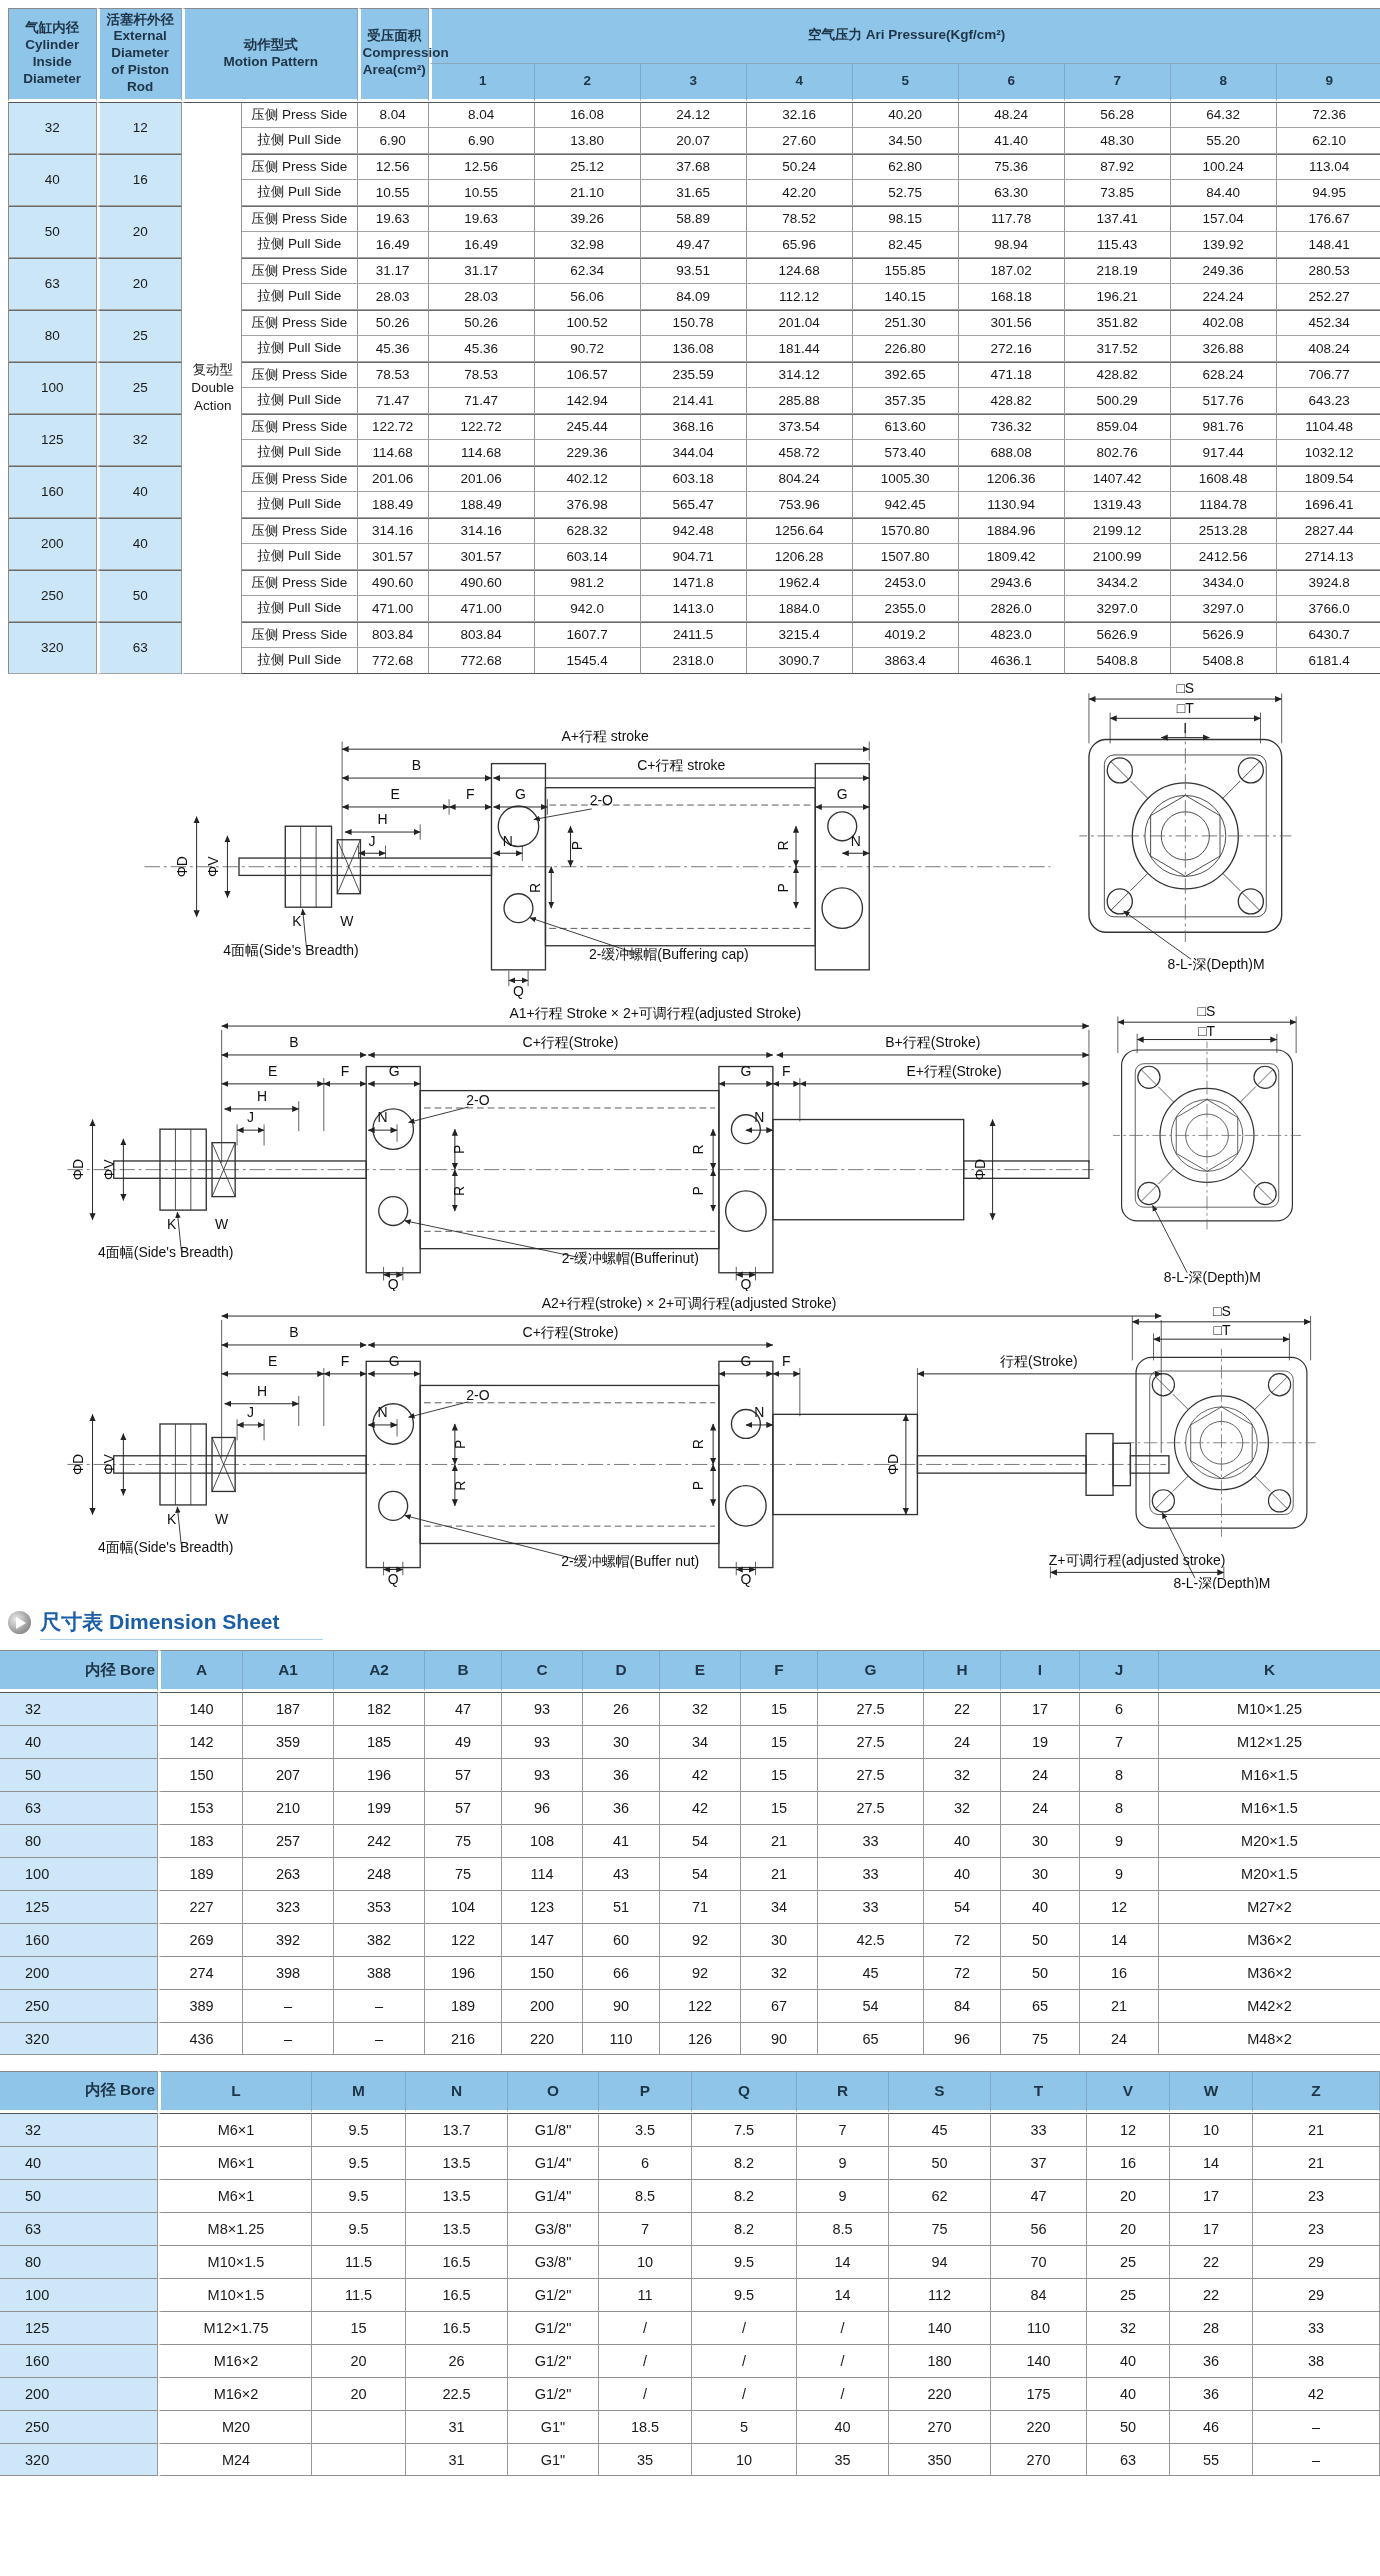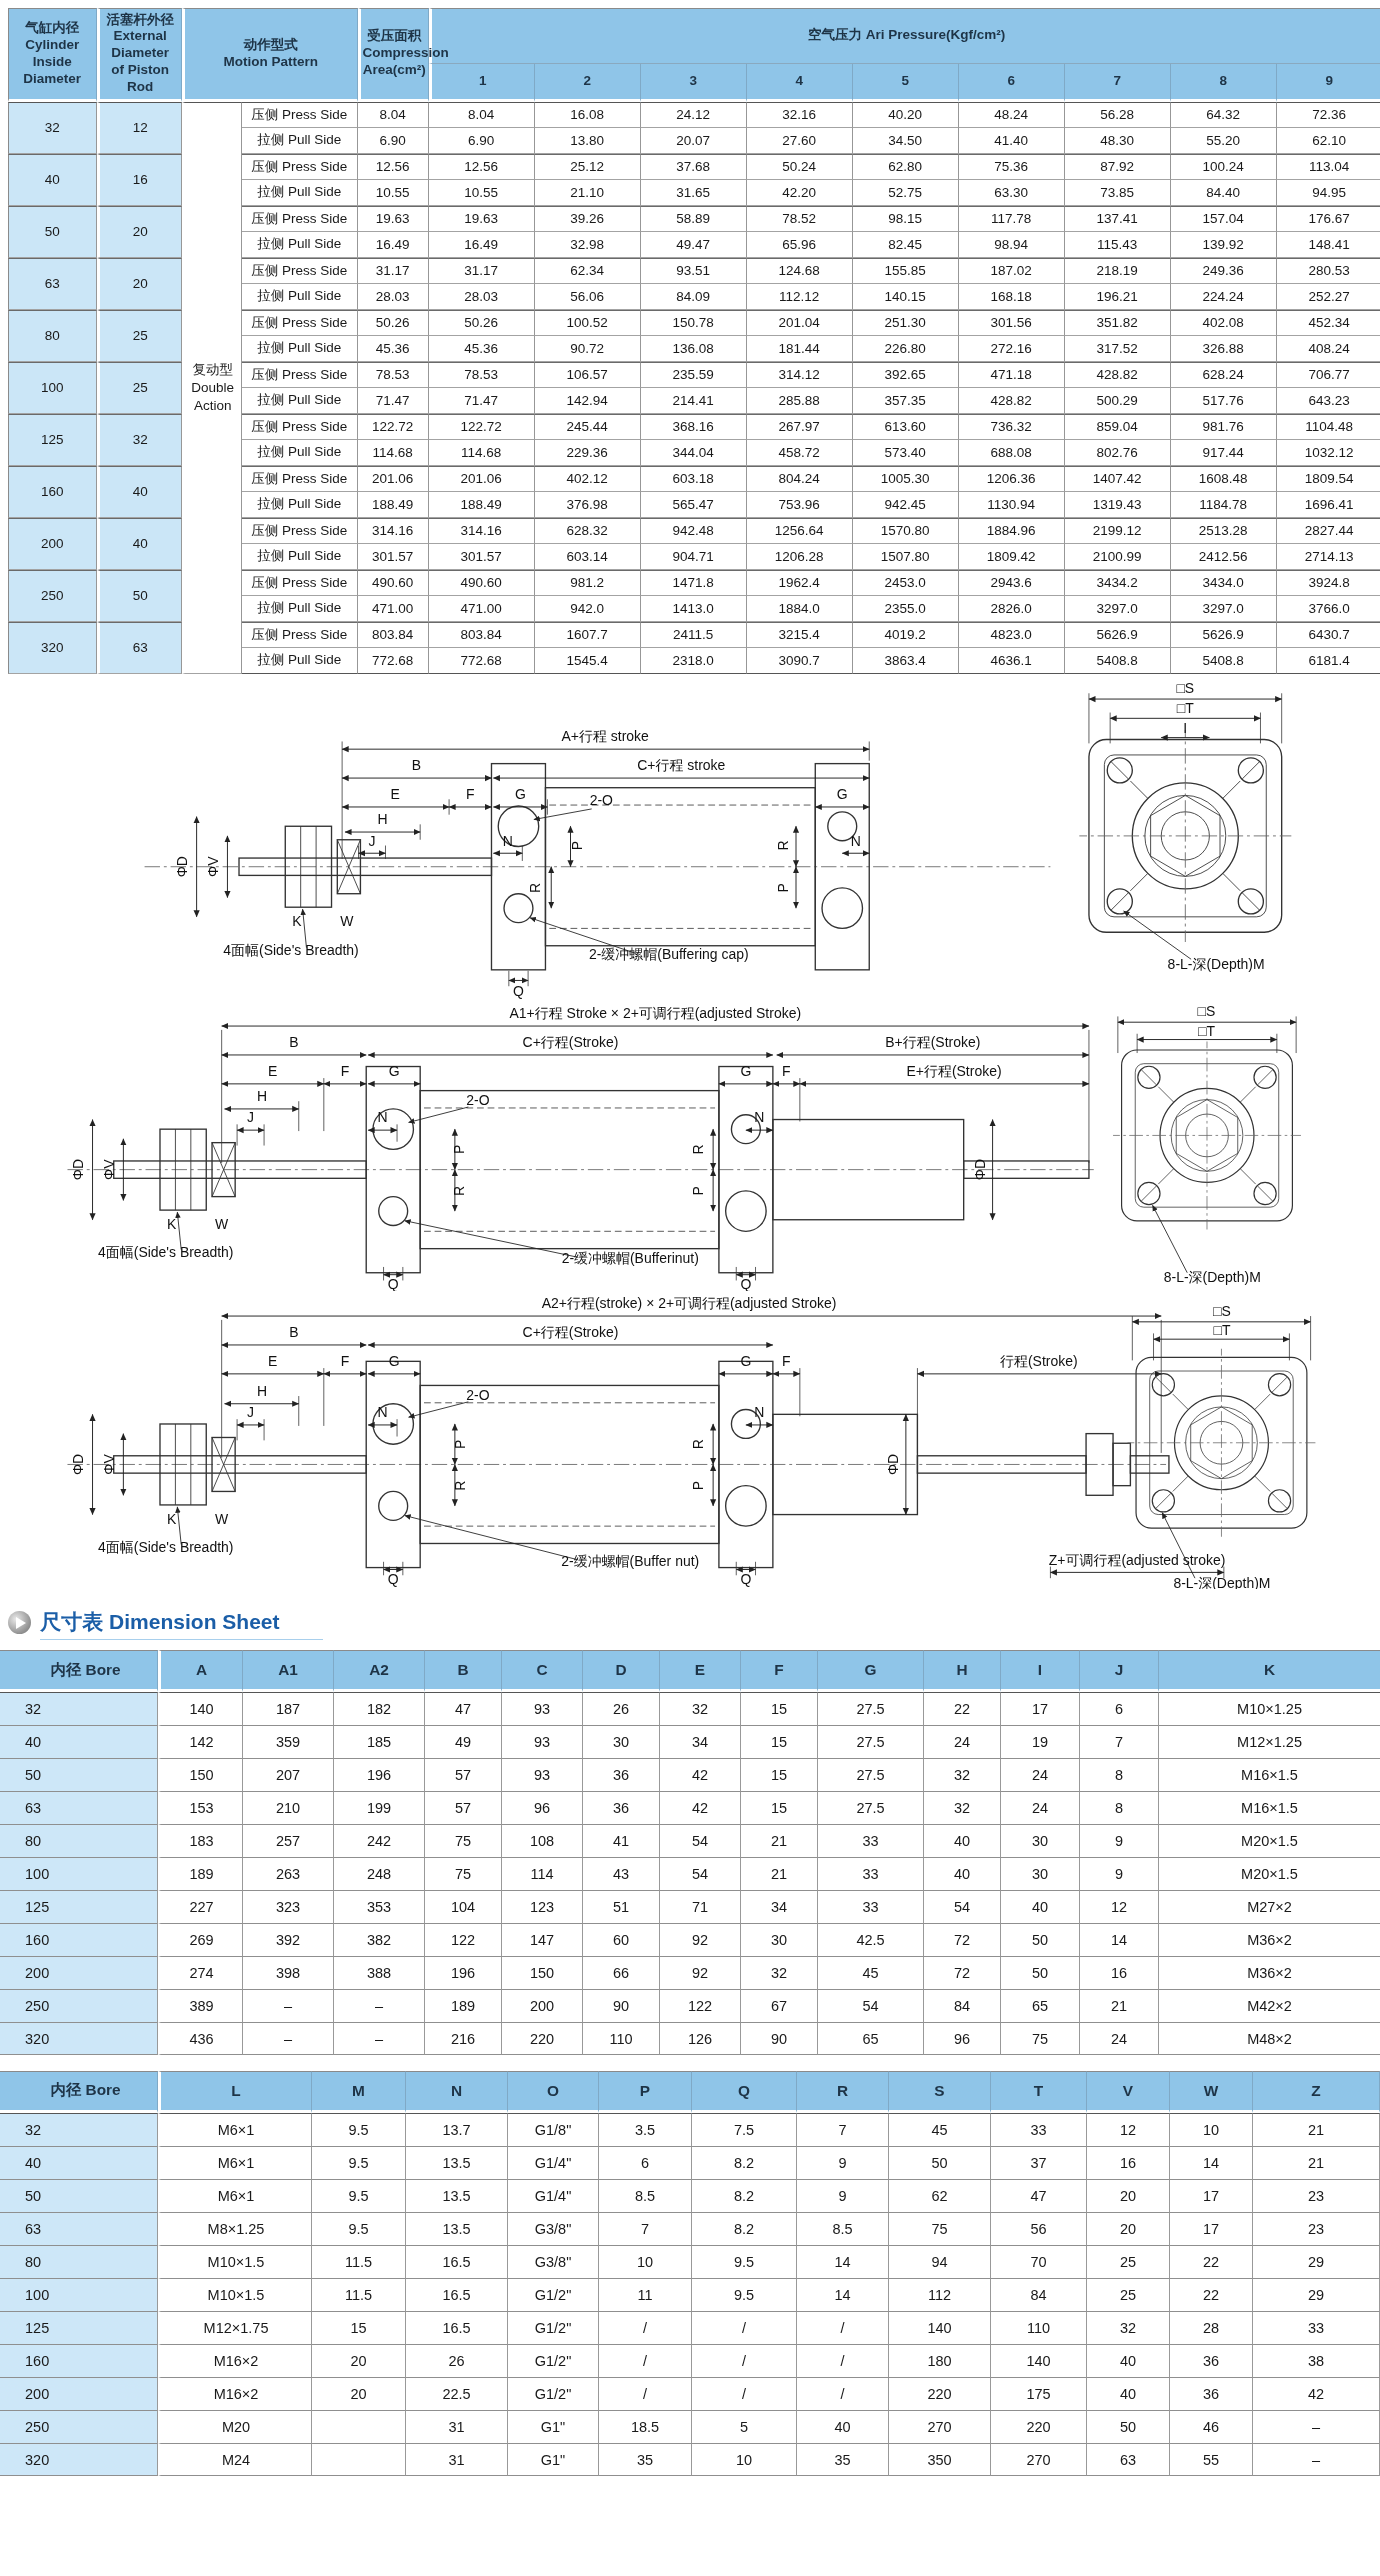--- a/index.html
+++ b/index.html
@@ -35,21 +35,21 @@
 .thin{fill:none;stroke:#333;stroke-width:0.9}
 .cl{stroke:#666;stroke-width:0.9;stroke-dasharray:16 4 3 4;fill:none}
 .dash{stroke:#444;stroke-width:0.9;stroke-dasharray:7 4;fill:none}
 .ext{stroke:#333;stroke-width:0.8}
 .dim{stroke:#222;stroke-width:1;marker-start:url(#arw);marker-end:url(#arw)}
 .ldr{stroke:#222;stroke-width:0.9;fill:none;marker-end:url(#arw)}
 .lbls text{font-size:14.5px;fill:#111;text-anchor:middle;font-family:"Liberation Sans","DejaVu Sans",sans-serif}
 
 .dimt{width:1380px;font-size:14.5px}
 .dimt th{background:#8fc5e8;color:#1e3447;font-weight:bold;font-size:15.4px;border-top:1px solid #8a8a8a;border-right:1px solid #7fa9c6;border-bottom:3.9px solid #fff;padding:8.7px 1.9px;text-align:center}
-.dimt th.borehead{text-align:center;padding-left:16px;border-left:0}
+.dimt th.borehead{text-align:right;padding-left:16px;border-left:0}
 .dimt th.gapL{border-left:3.9px solid #fff}
 .dimt td{background:#fff;border-right:1px solid #999;border-top:1.9px solid #8f8f8f;text-align:center;padding:6.7px 1.9px;height:33px}
 .dimt tbody tr:first-child td{border-top:1.9px solid #555}
 .dimt tbody tr:last-child td{border-bottom:1.9px solid #8f8f8f}
 .dimt td.bore{background:#cde7f8;text-align:left;padding-left:25px}
 .dimt td.gapL{border-left:3.9px solid #fff}
 .tgap{height:15.4px}
 </style>
 </head>
 <body>
@@ -304,21 +304,21 @@
           <td class="val">643.23</td>
         </tr>
         <tr class="gs">
           <td class="bore" rowspan="2">125</td>
           <td class="rod" rowspan="2">32</td>
           <td class="side">压侧 Press Side</td>
           <td class="area">122.72</td>
           <td class="val">122.72</td>
           <td class="val">245.44</td>
           <td class="val">368.16</td>
-          <td class="val">267.97</td>
+          <td class="val">373.54</td>
           <td class="val">613.60</td>
           <td class="val">736.32</td>
           <td class="val">859.04</td>
           <td class="val">981.76</td>
           <td class="val">1104.48</td>
         </tr>
         <tr>
           <td class="side">拉侧 Pull Side</td>
           <td class="area">114.68</td>
           <td class="val">114.68</td>

